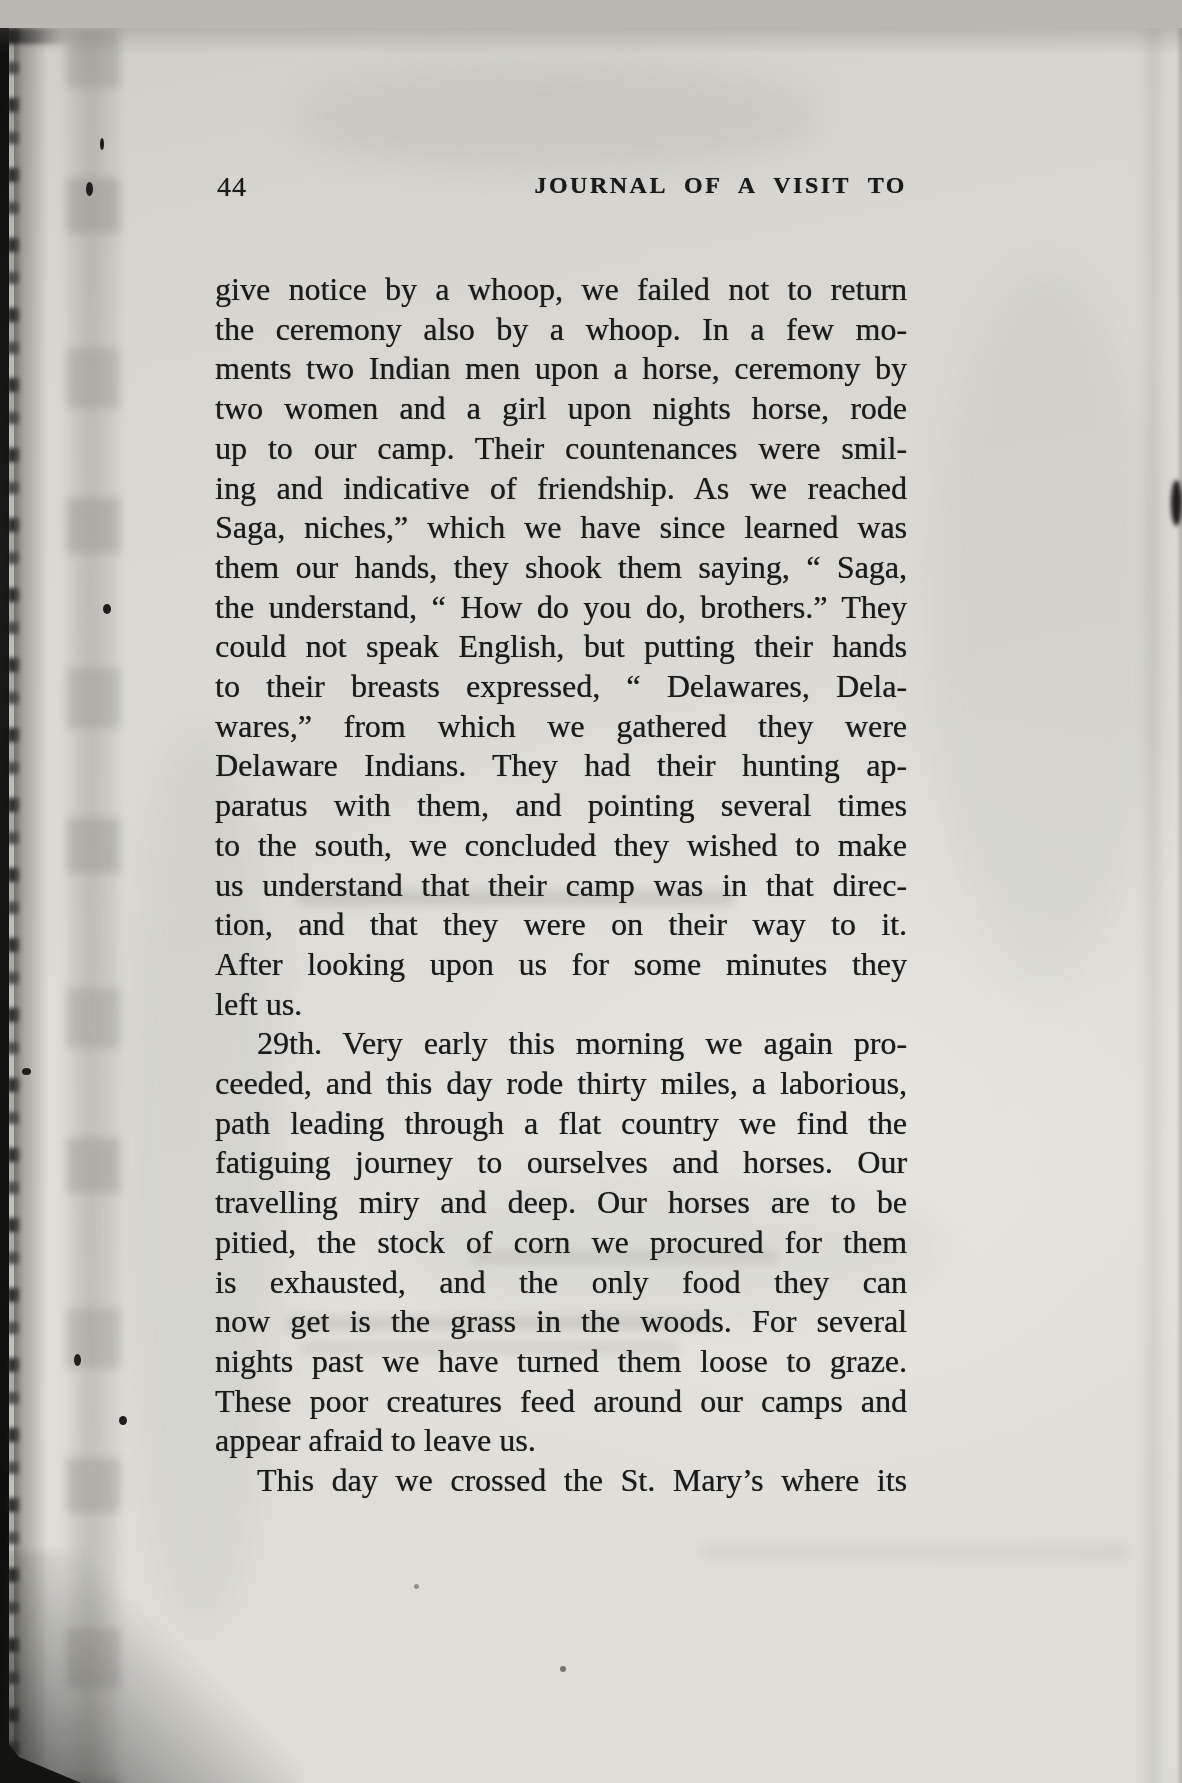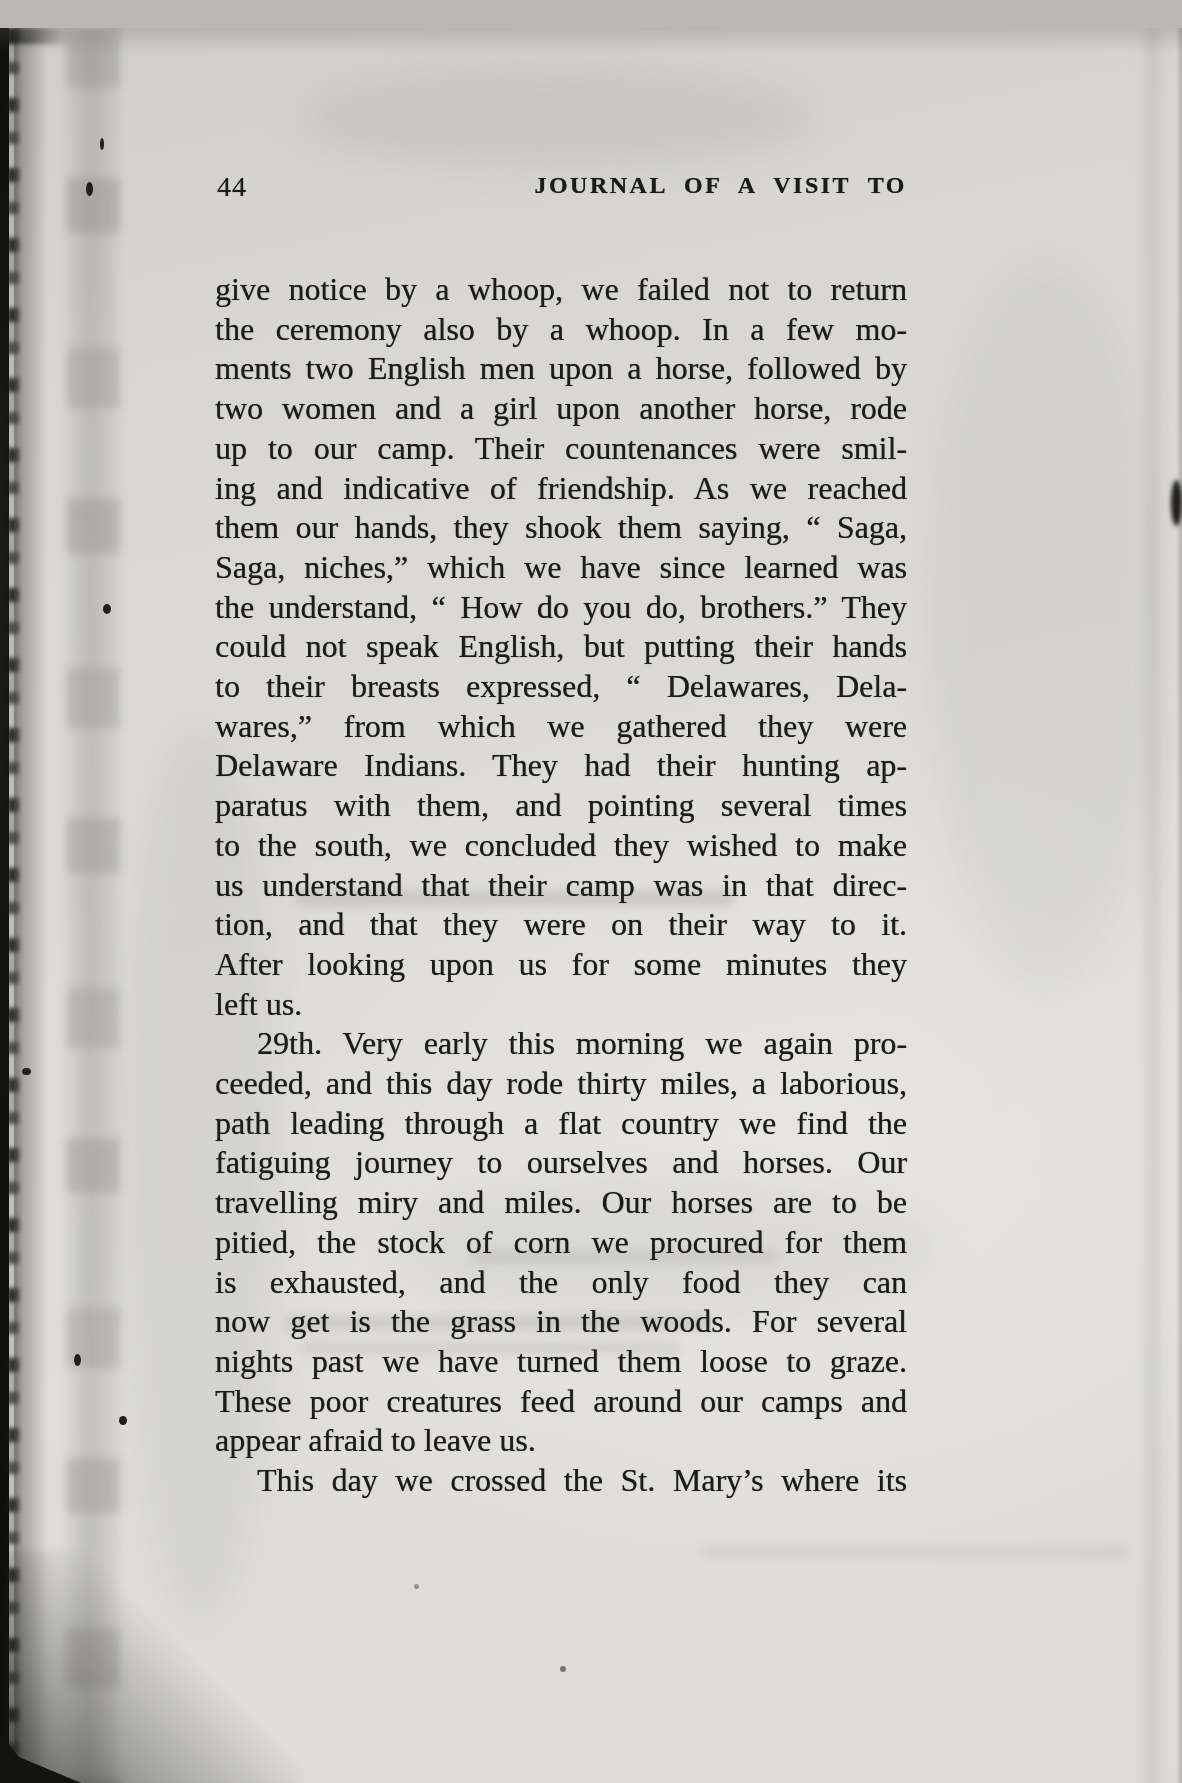--- a/index.html
+++ b/index.html
@@ -171,42 +171,42 @@
   <div class="speck s9"></div>
 
   <div class="header">
     <span class="pagenum">44</span>
     <span class="running-title">JOURNAL OF A VISIT TO</span>
   </div>
 
   <div class="text-block">
       <div class="line">give notice by a whoop, we failed not to return</div>
       <div class="line">the ceremony also by a whoop.  In a few mo-</div>
-      <div class="line">ments two English men upon a horse, followed by</div>
-      <div class="line">two women and a girl upon another horse, rode</div>
+      <div class="line">ments two Indian men upon a horse, ceremony by</div>
+      <div class="line">two women and a girl upon nights horse, rode</div>
       <div class="line">up to our camp.  Their countenances were smil-</div>
       <div class="line">ing and indicative of friendship.  As we reached</div>
+      <div class="line">Saga, niches,” which we have since learned was</div>
       <div class="line">them our hands, they shook them saying, “ Saga,</div>
-      <div class="line">Saga, niches,” which we have since learned was</div>
       <div class="line">the understand, “ How do you do, brothers.” They</div>
       <div class="line">could not speak English, but putting their hands</div>
       <div class="line">to their breasts expressed, “ Delawares, Dela-</div>
       <div class="line">wares,” from which we gathered they were</div>
       <div class="line">Delaware Indians.  They had their hunting ap-</div>
       <div class="line">paratus with them, and pointing several times</div>
       <div class="line">to the south, we concluded they wished to make</div>
       <div class="line">us understand that their camp was in that direc-</div>
       <div class="line">tion, and that they were on their way to it.</div>
       <div class="line">After looking upon us for some minutes they</div>
       <div class="line short">left us.</div>
       <div class="line indent">29th. Very early this morning we again pro-</div>
       <div class="line">ceeded, and this day rode thirty miles, a laborious,</div>
       <div class="line">path leading through a flat country we find the</div>
       <div class="line">fatiguing journey to ourselves and horses.  Our</div>
-      <div class="line">travelling miry and miles.  Our horses are to be</div>
+      <div class="line">travelling miry and deep.  Our horses are to be</div>
       <div class="line">pitied, the stock of corn we procured for them</div>
       <div class="line">is exhausted, and the only food they can</div>
       <div class="line">now get is the grass in the woods.  For several</div>
       <div class="line">nights past we have turned them loose to graze.</div>
       <div class="line">These poor creatures feed around our camps and</div>
       <div class="line short">appear afraid to leave us.</div>
       <div class="line indent">This day we crossed the St. Mary’s where its</div>
     </div>
 
 </div>

